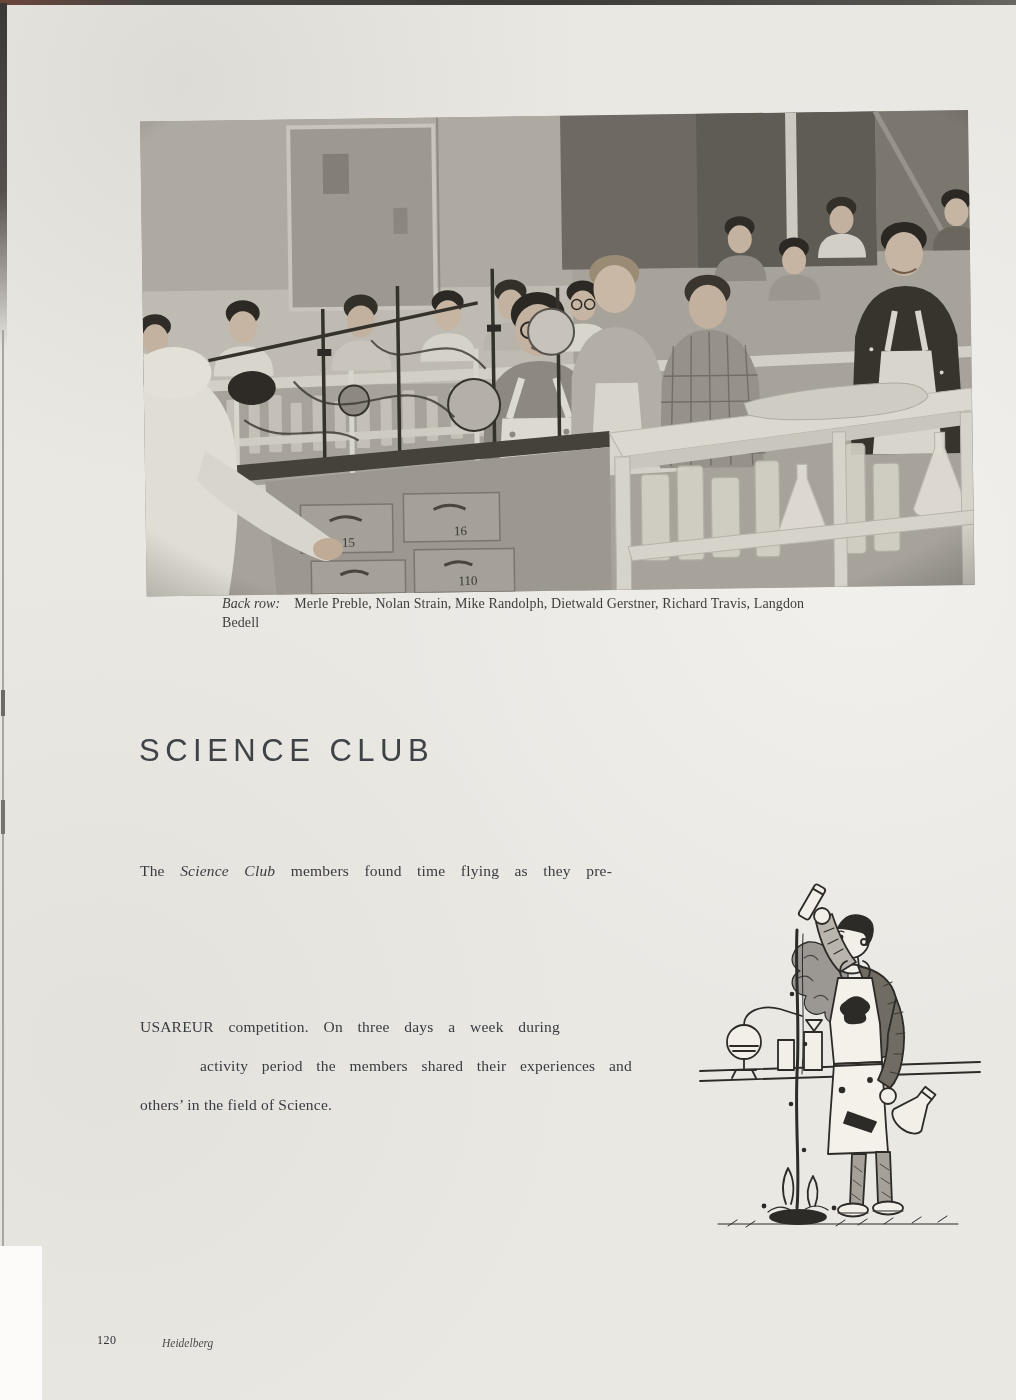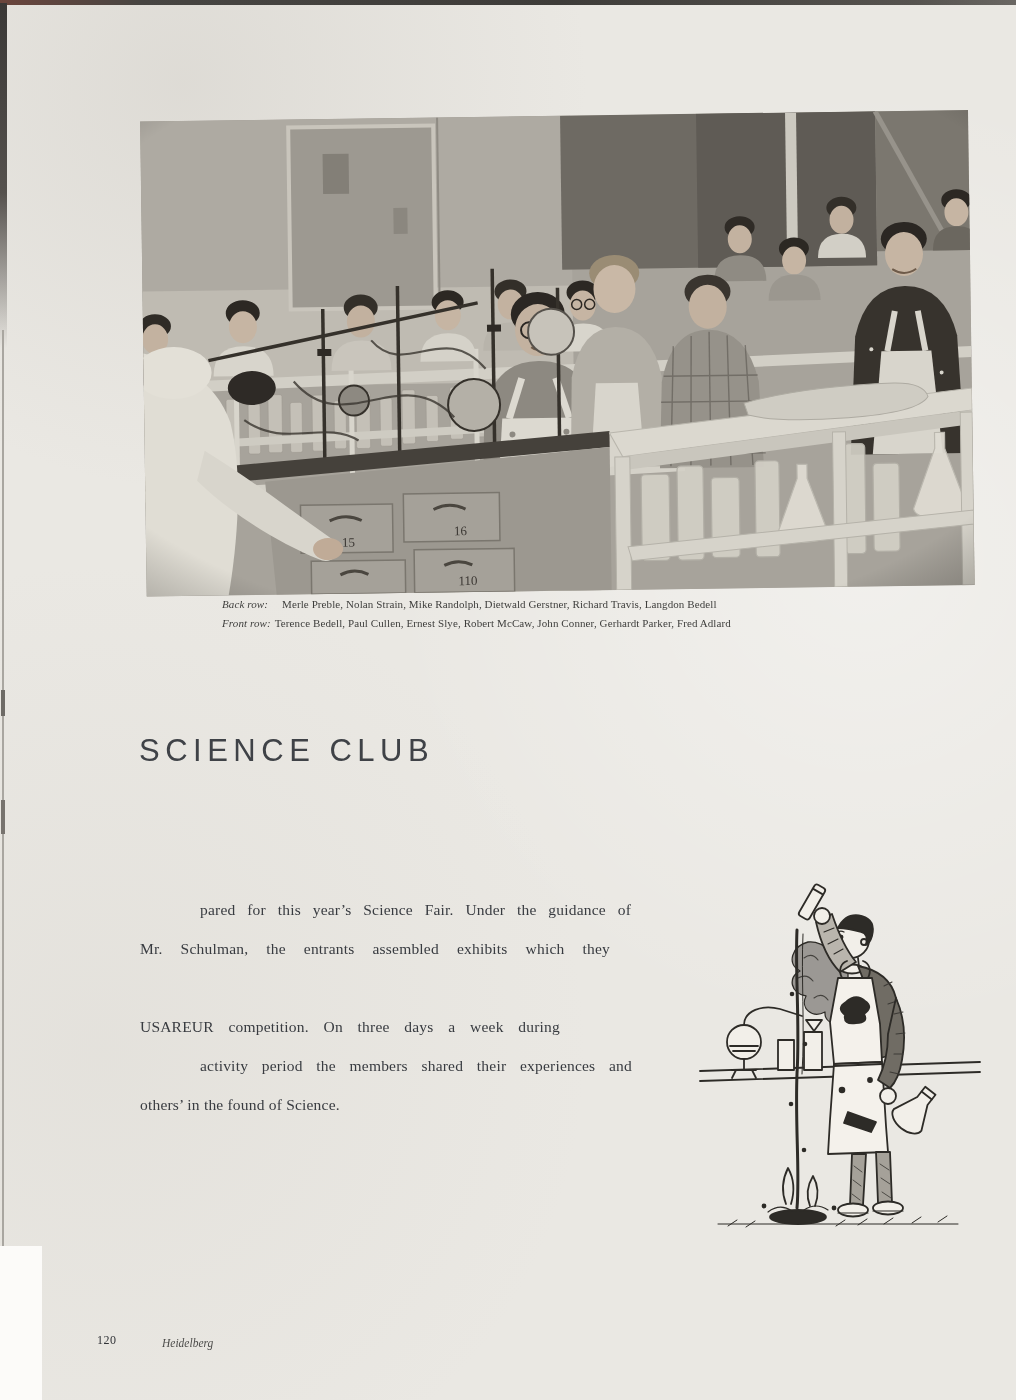--- a/index.html
+++ b/index.html
@@ -18,21 +18,21 @@
   .edge-left-line{position:absolute;left:2px;top:330px;width:2px;height:918px;background:#a9a6a0;}
   .edge-speck1{position:absolute;left:1px;top:690px;width:4px;height:26px;background:#6e6b66;}
   .edge-speck2{position:absolute;left:1px;top:800px;width:4px;height:34px;background:#77736e;}
   .corner-white{position:absolute;left:0;top:1246px;width:42px;height:154px;background:#fcfbf9;}
   
   .photo{position:absolute;left:140px;top:110px;width:828px;height:475px;
          transform:rotate(-0.8deg);transform-origin:100% 0;overflow:hidden;background:#a7a39b;}
   .photo svg{display:block;}
   
   .caption{position:absolute;left:222px;top:595px;width:600px;
-           font-size:11px;line-height:18.5px;color:#3e3e3c;letter-spacing:.1px;}
+           font-size:14px;line-height:18.5px;color:#3e3e3c;letter-spacing:.1px;}
   .cap-label{font-style:italic;}
   .cap-label.back{margin-right:14px;}
   .cap-label.front{margin-right:4px;}
   
   .title{position:absolute;left:139px;top:733px;
          font-family:"Liberation Sans",sans-serif;font-size:31px;font-weight:400;
          letter-spacing:5.5px;color:#3f4247;}
   
   .bodyline{position:absolute;font-size:15.5px;color:#383b40;letter-spacing:.2px;
             text-align:justify;text-align-last:justify;white-space:nowrap0;}
@@ -299,30 +299,28 @@
         <stop offset="0%" stop-color="rgba(0,0,0,0)"></stop>
         <stop offset="82%" stop-color="rgba(0,0,0,0)"></stop>
         <stop offset="100%" stop-color="rgba(25,22,18,.28)"></stop>
       </radialGradient>
       <rect x="0" y="0" width="828" height="475" fill="url(#vg)"></rect>
     </svg>
   </div>
 
   <div class="caption">
     <div class="cap-line"><span class="cap-label back">Back row:</span><span>Merle Preble, Nolan Strain, Mike Randolph, Dietwald Gerstner, Richard Travis, Langdon Bedell</span></div>
-    <div class="cap-line"><span class="cap-label front">Front row:</span><span>Terence Bedell, Paul Cullen, Ernest Slye, Robert McCaw, John Conner, Gerhardt Parker, Fred Adlard</span></div>
   </div>
 
   <div class="title">SCIENCE CLUB</div>
 
-  <div class="bodyline l2">pared for this year’s Science Fair. Under the guidance of</div>
-  <div class="bodyline l3">Mr. Schulman, the entrants assembled exhibits which they</div>
+  <div class="bodyline l1"><span>The </span><i>Science Club</i><span> members found time flying as they pre-</span></div>
   <div class="bodyline l5">USAREUR competition. On three days a week during</div>
   <div class="bodyline l6">activity period the members shared their experiences and</div>
-  <div class="bodyline l7">others’ in the found of Science.</div>
+  <div class="bodyline l7">others’ in the field of Science.</div>
 
   <svg class="cartoon" viewBox="0 0 305 355">
     <g stroke="#2d2b27" stroke-width="1.8" fill="none" stroke-linecap="round" stroke-linejoin="round">
 
       <path d="M12 197 L292 188"></path>
       <path d="M12 207 L292 198"></path>
 
       <circle cx="56" cy="168" r="17" fill="#f2efe9"></circle>
       <path d="M42 172 h28 M45 177 h22"></path>
       <path d="M56 185 l0 10 M44 196 h24 M48 196 l-4 8 M64 196 l4 8"></path>

